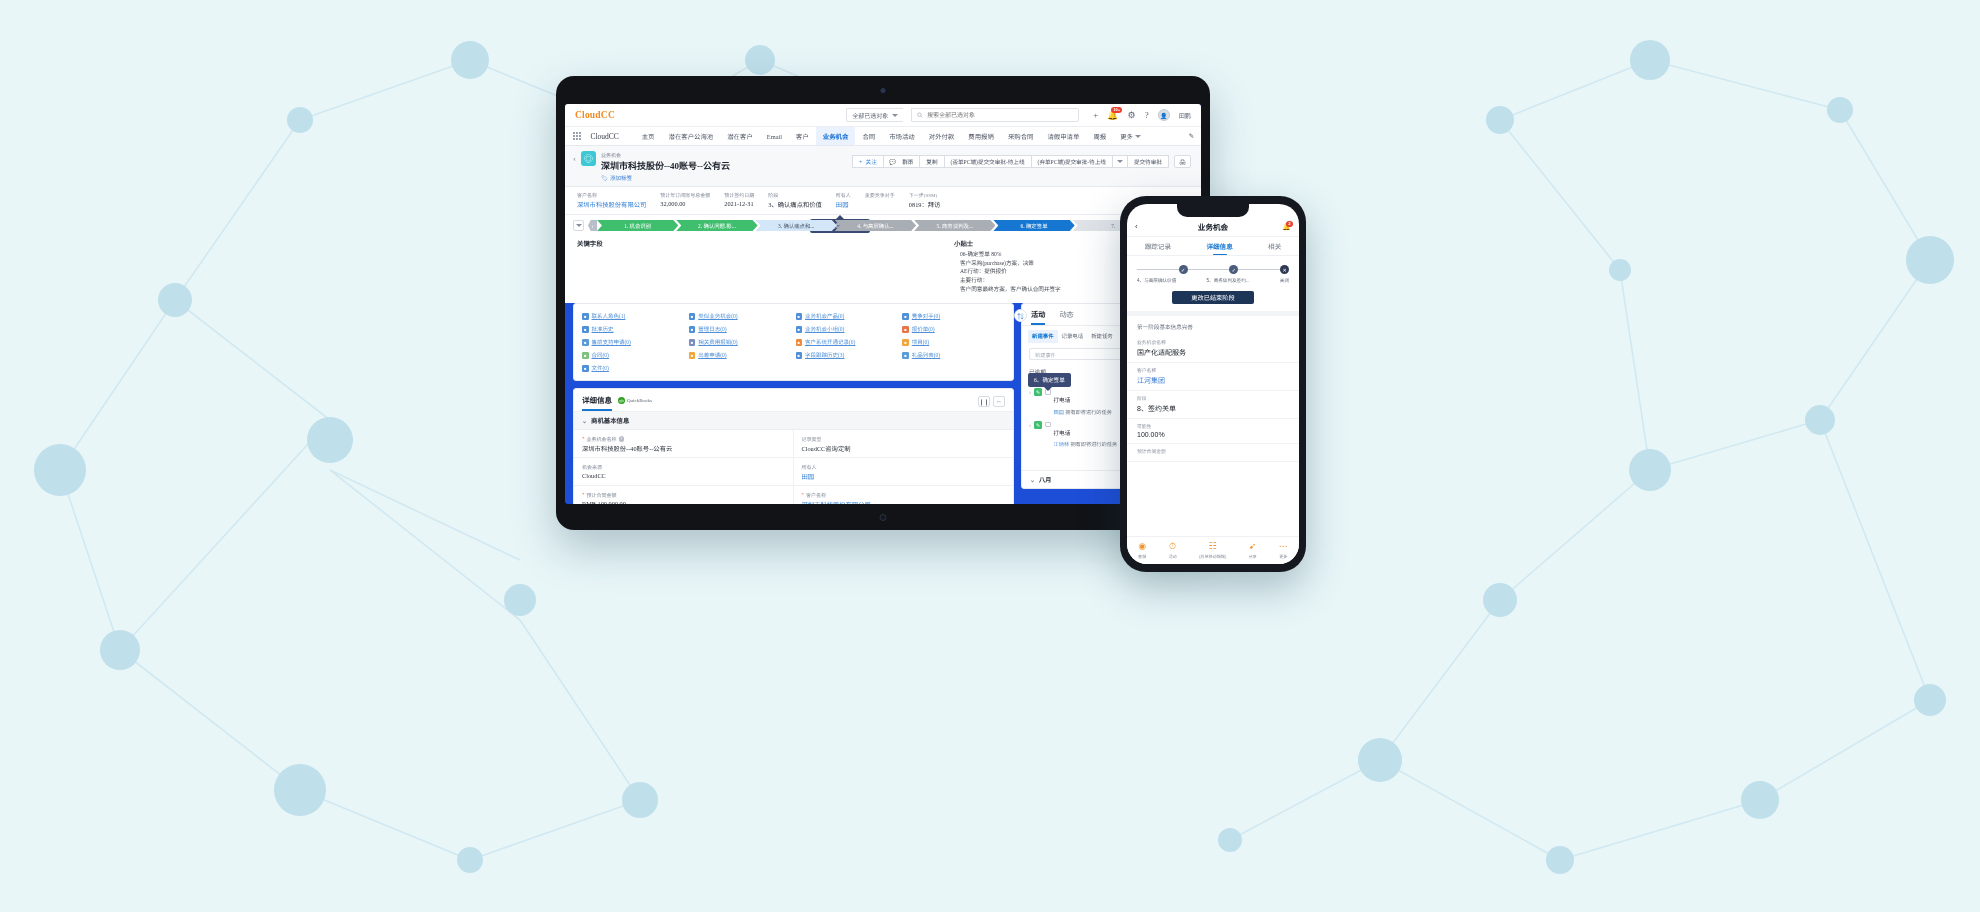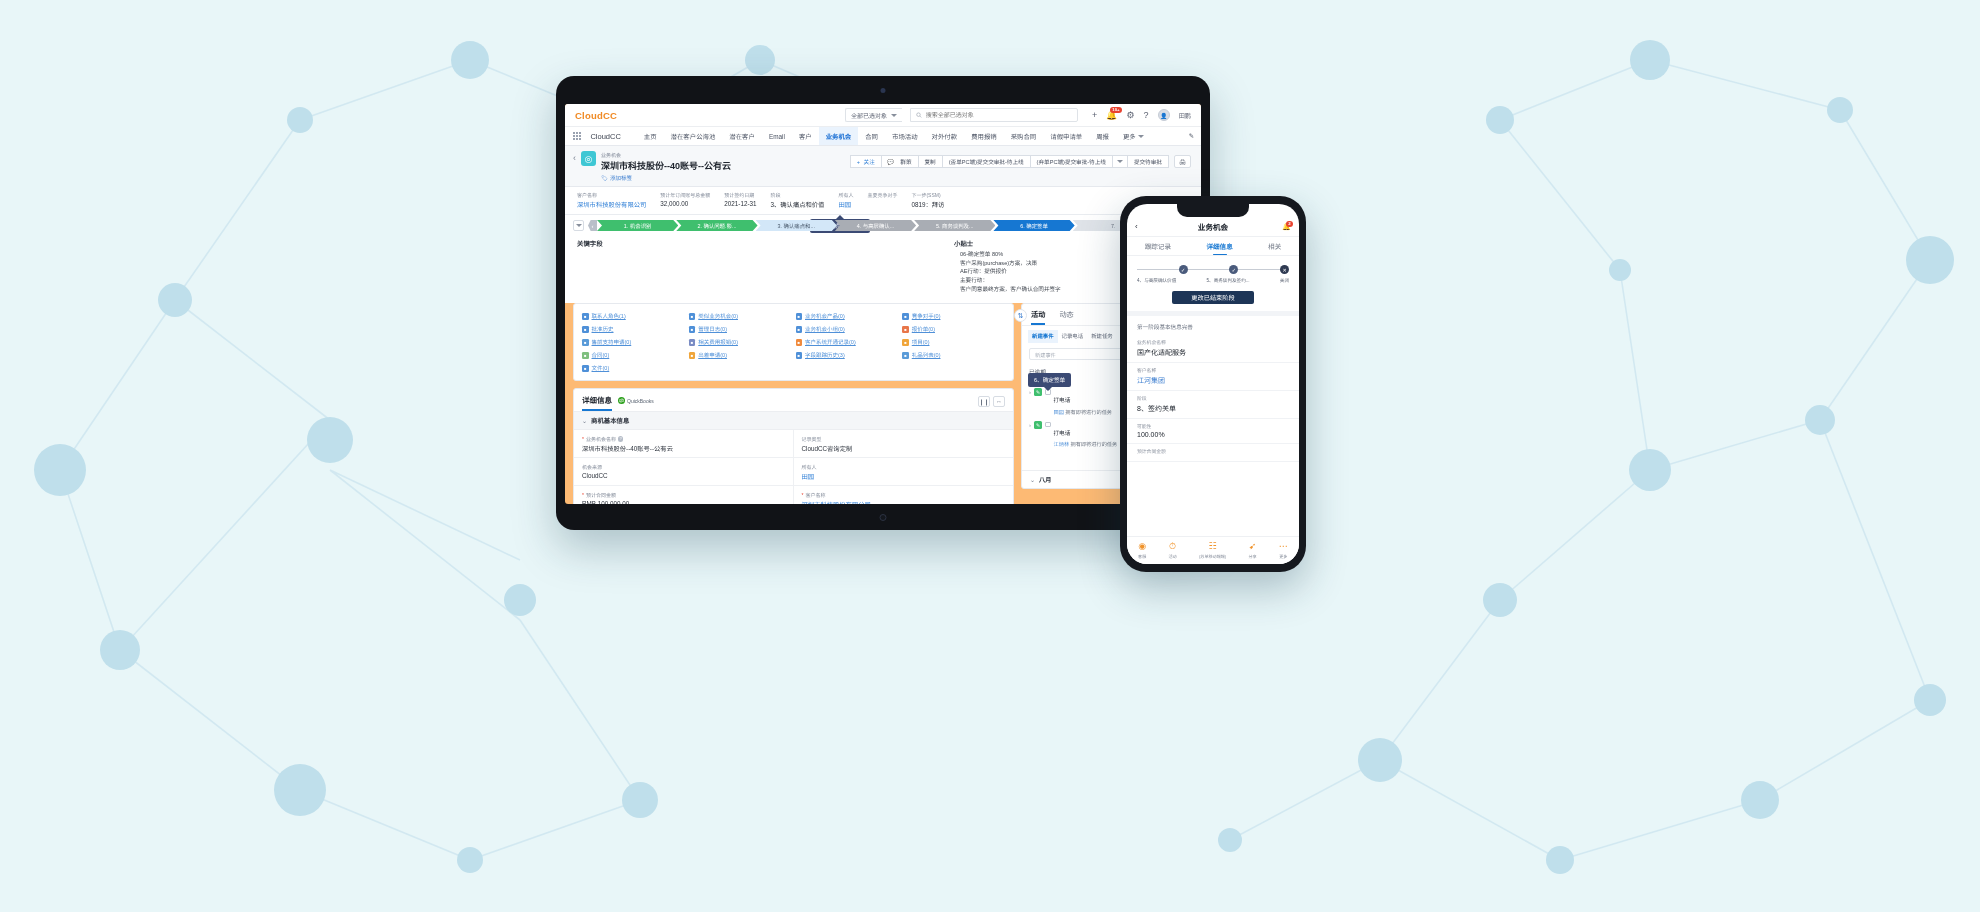--- a/index.html
+++ b/index.html
@@ -29,24 +29,25 @@
     position: absolute; left: 50%; top: 12px; transform: translateX(-50%);
     width: 5px; height: 5px; border-radius: 50%; background: #2a3550;
   }
   .tablet-home {
     position: absolute; left: 50%; bottom: 9px; transform: translateX(-50%);
     width: 7px; height: 7px; border-radius: 50%;
     border: 1px solid #2c3242; background: #14171d;
   }
   .tablet-screen {
     width: 100%; height: 100%;
-    background: #fdba74;
+    background: #1d4ed8;
     border-radius: 3px;
     overflow: hidden;
     position: relative;
+    font-family: Liberation Serif, serif;
   }
 
   
   .app-topbar {
     height: 23px; background: #fff; border-bottom: 1px solid #eceef1;
     display: flex; align-items: center; padding: 0 10px; gap: 8px;
   }
   .brand { color: #f08a24; font-weight: bold; font-size: 9.5px; letter-spacing: .2px; }
   .topbar-spacer { flex: 1; }
   .scope-select {

